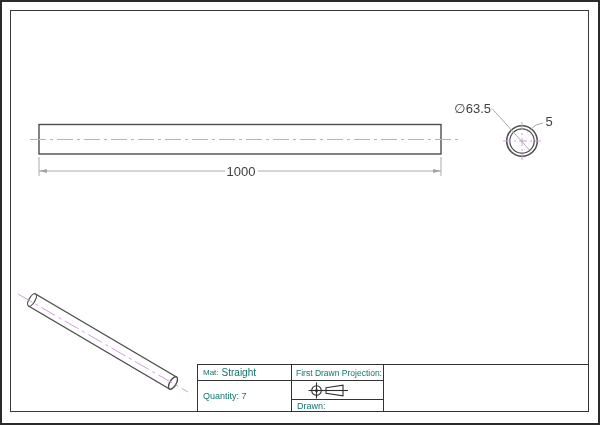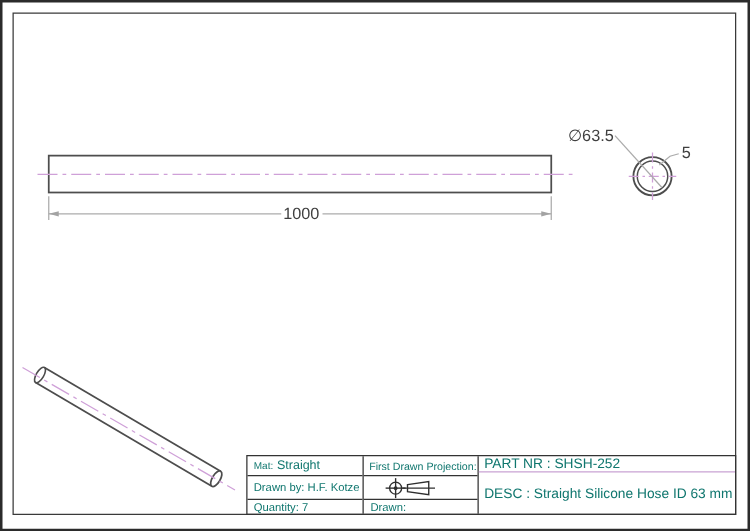--- a/index.html
+++ b/index.html
@@ -94,25 +94,22 @@
     <line x1="322" y1="390.5" x2="348" y2="390.5"></line>
   </g>
 </svg>
 
 <div class="title-block">
   <div class="tb-col tb-col1">
     <div class="tb-cell rA">
       <span class="lbl">Mat:</span>
       <span class="val">Straight</span>
     </div>
-    <div class="tb-cell rB">Drawn by: H.F. Kotze</div>
     <div class="tb-cell rC">Quantity: 7</div>
   </div>
   <div class="tb-col tb-col2">
     <div class="tb-cell rA proj-label">First Drawn Projection:</div>
     <div class="tb-cell rB"></div>
     <div class="tb-cell rC">Drawn:</div>
   </div>
   <div class="tb-col tb-col3">
-    <div class="tb-cell partnr">PART NR : SHSH-252</div>
-    <div class="tb-cell desc">DESC : Straight Silicone Hose ID 63 mm</div>
   </div>
 </div>
 
 </body></html>

